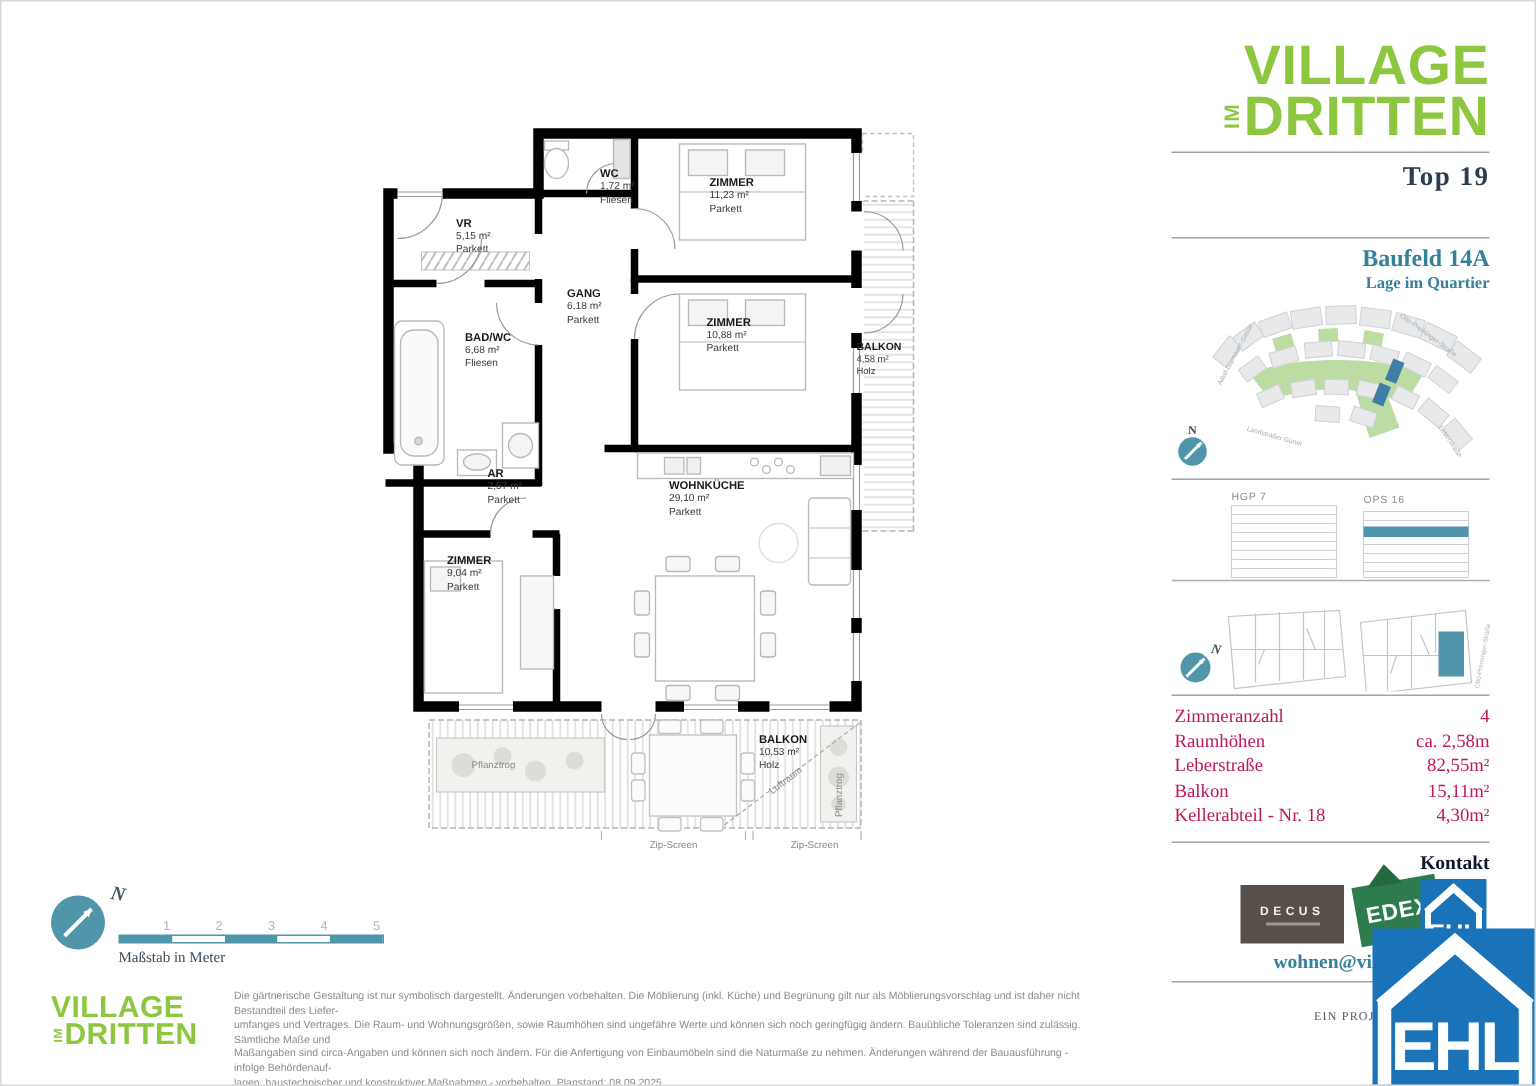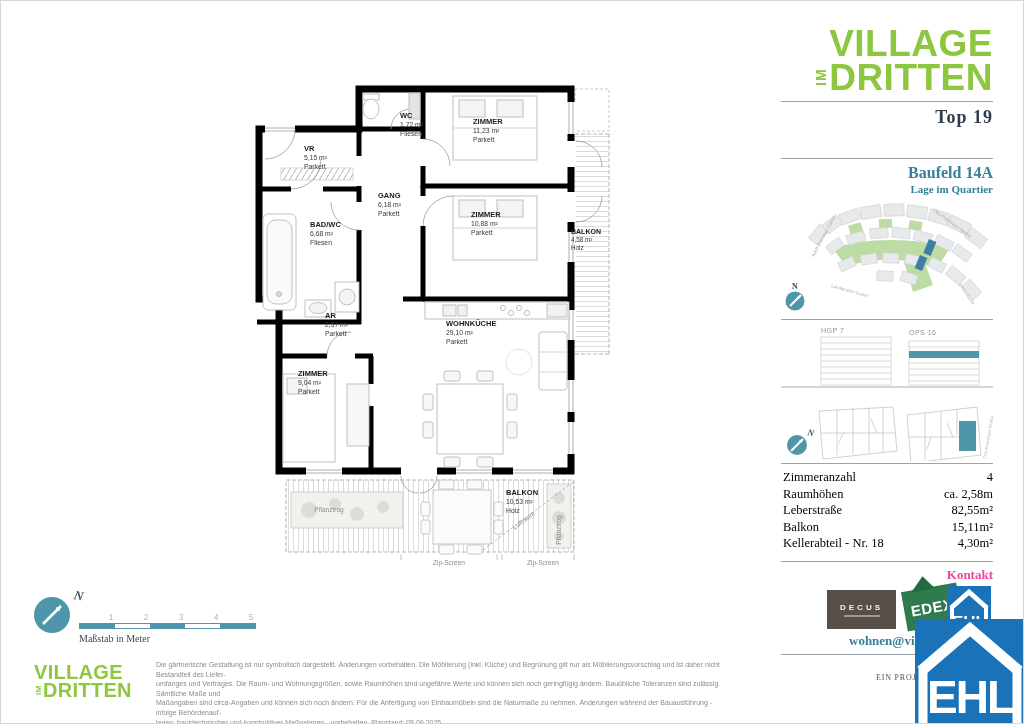--- a/index.html
+++ b/index.html
@@ -18,24 +18,24 @@
         font-family:"Liberation Serif",serif;color:#2f3e4e;}
   .unit .t{font-size:18px;font-weight:700;letter-spacing:1px;}
   .unit .a{font-size:11.5px;line-height:14px;margin-top:3px;}
   .quartier-head{position:absolute;left:780px;top:163px;width:212px;text-align:right;
         font-family:"Liberation Serif",serif;color:#35809b;}
   .quartier-head .t{font-size:16px;font-weight:700;}
   .quartier-head .s{font-size:11px;font-weight:700;margin-top:1px;}
   .map-svg{position:absolute;left:780px;top:196px;}
   .elev-svg{position:absolute;left:780px;top:322px;}
   .details{position:absolute;left:782px;top:468px;width:210px;
-           font-family:"Liberation Serif",serif;font-size:12.5px;color:#000000;}
+           font-family:"Liberation Serif",serif;font-size:12.5px;color:#be185d;}
   .details .row{display:flex;justify-content:space-between;line-height:16.5px;}
   .kontakt{position:absolute;left:780px;top:566px;width:212px;text-align:right;
-           font-family:"Liberation Serif",serif;font-weight:700;font-size:13px;color:#ec4899;}
+           font-family:"Liberation Serif",serif;font-weight:700;font-size:13px;color:#0f172a;}
   .logo-decus{position:absolute;left:826px;top:589px;width:69px;height:39px;background:#57504a;
               color:#f4f2ef;display:flex;flex-direction:column;align-items:center;justify-content:center;}
   .logo-decus .t{font-size:8px;font-weight:700;letter-spacing:3px;}
   .logo-decus .u{width:36px;height:2px;margin-top:3px;background:rgba(244,242,239,.45);}
   .logo-edex{position:absolute;left:903px;top:586px;width:56px;height:40px;background:#2e7b4e;
              transform:rotate(-10deg);display:flex;align-items:center;justify-content:center;
              color:#fff;font-weight:800;font-size:15px;letter-spacing:0.5px;}
   .logo-edex:before{content:"";position:absolute;top:-12px;left:10px;width:0;height:0;
              border-left:14px solid transparent;border-right:10px solid transparent;
              border-bottom:14px solid #236a41;}

